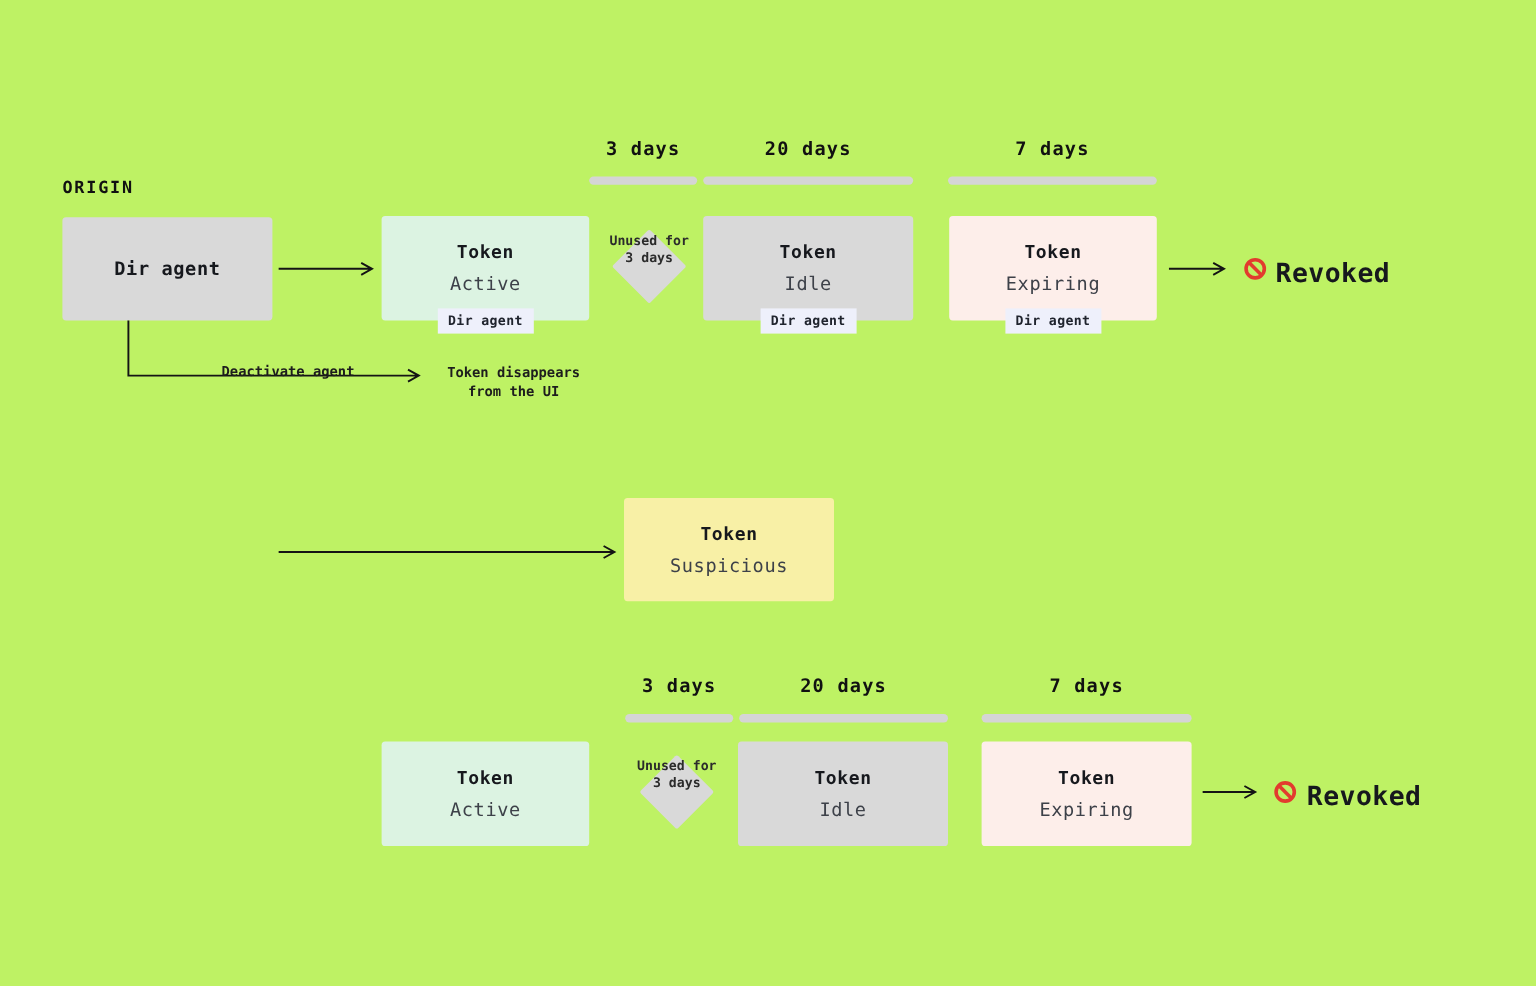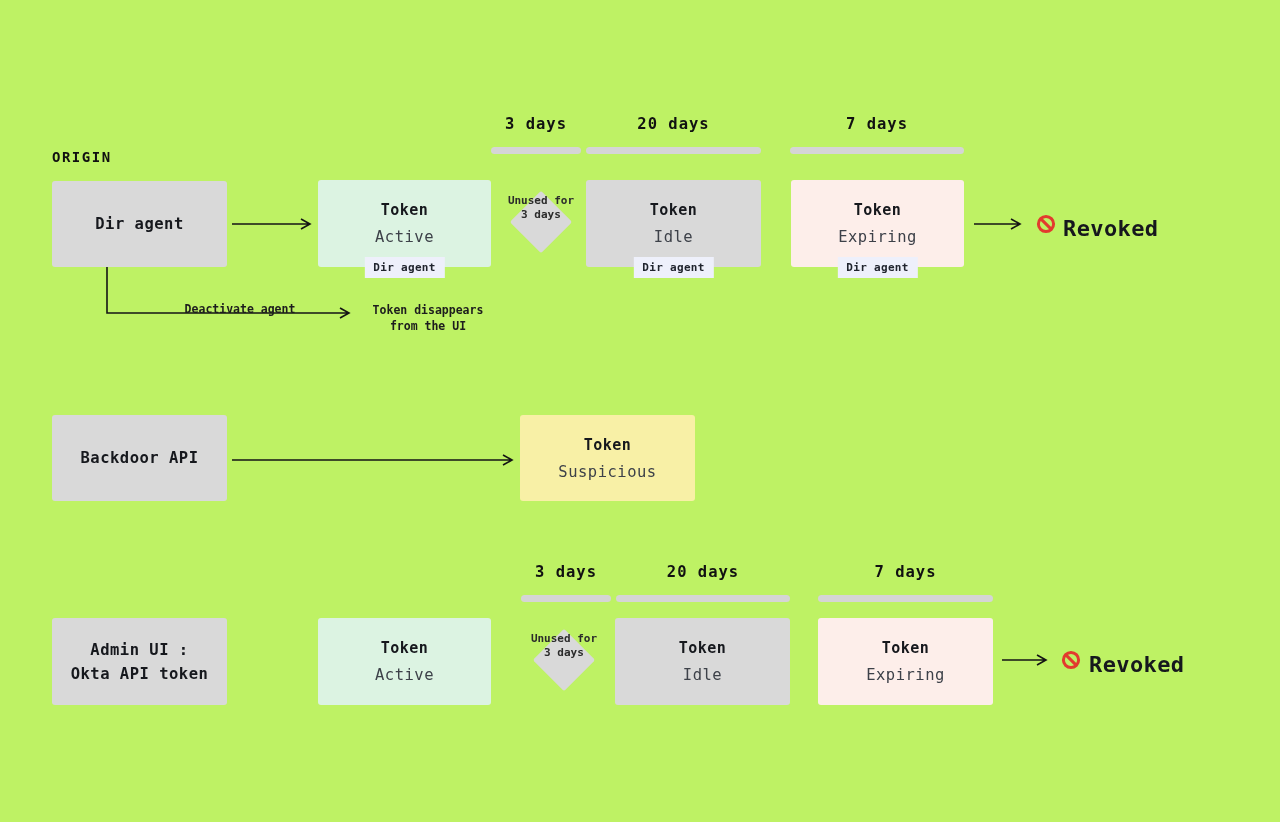--- a/index.html
+++ b/index.html
@@ -107,46 +107,37 @@
   <svg class="arrow" style="left:100px;top:262px;" width="260" height="60">
     <path d="M7 5 V 51 H 249 M240 46 L 249 51 L 240 56"></path>
   </svg>
   <div class="small-note center" style="left:150px;top:302px;width:180px;">Deactivate agent</div>
   <div class="small-note center" style="left:368px;top:303px;width:120px;">
     <div>Token disappears</div>
     <div>from the UI</div>
   </div>
 
 
-  <div class="box gray" style="left:52px;top:415px;width:175px;height:86px;">
-    <div class="src-label">Backdoor API</div>
-  </div>
 
   <svg class="arrow" style="left:232px;top:450px;" width="286" height="20">
     <path d="M0 10 H 280 M271 5 L 280 10 L 271 15"></path>
   </svg>
 
   <div class="box yellow" style="left:520px;top:415px;width:175px;height:86px;">
     <div class="title">Token</div>
     <div class="status">Suspicious</div>
   </div>
 
   <div class="tl-label" style="left:521px;top:563px;width:90px;">3 days</div>
   <div class="tl-label" style="left:616px;top:563px;width:174px;">20 days</div>
   <div class="tl-label" style="left:818px;top:563px;width:175px;">7 days</div>
   <div class="bar" style="left:521px;top:595px;width:90px;"></div>
   <div class="bar" style="left:616px;top:595px;width:174px;"></div>
   <div class="bar" style="left:818px;top:595px;width:175px;"></div>
 
-  <div class="box gray" style="left:52px;top:618px;width:175px;height:87px;">
-    <div class="src-label">
-      <div>Admin UI :</div>
-      <div>Okta API token</div>
-    </div>
-  </div>
 
   <div class="box green" style="left:318px;top:618px;width:173px;height:87px;">
     <div class="title">Token</div>
     <div class="status">Active</div>
   </div>
 
   <div class="diamond-wrap" style="left:526px;top:632px;width:76px;height:56px;">
     <div class="diamond"></div>
     <div class="diamond-text">
       <div>Unused for</div>

